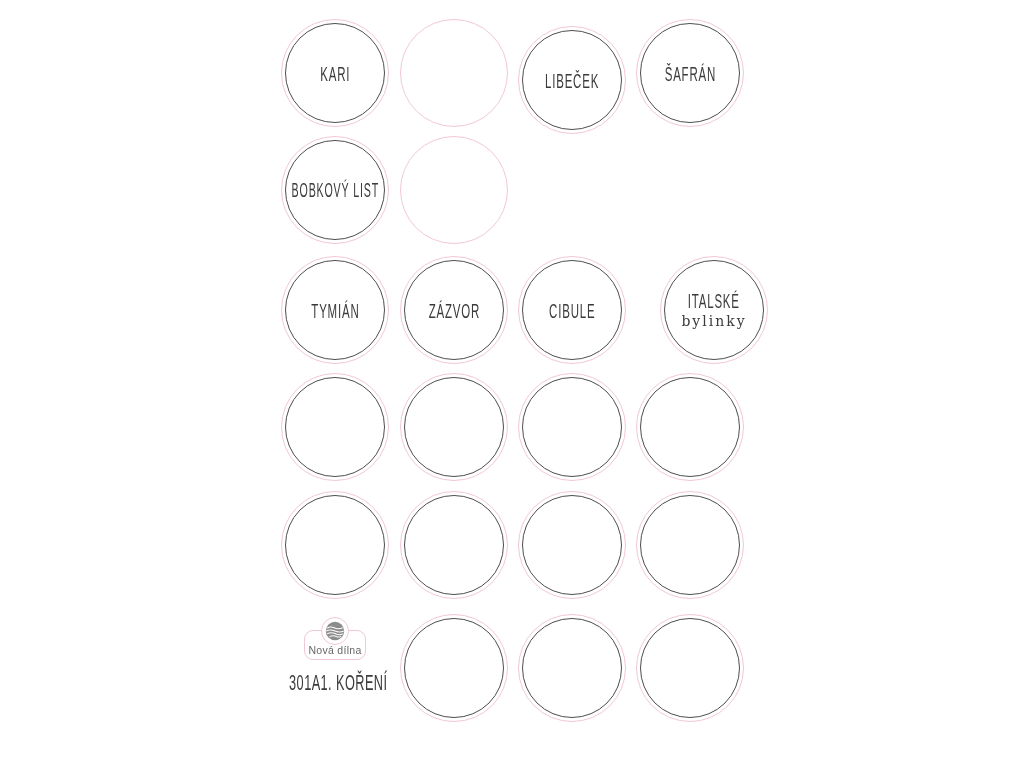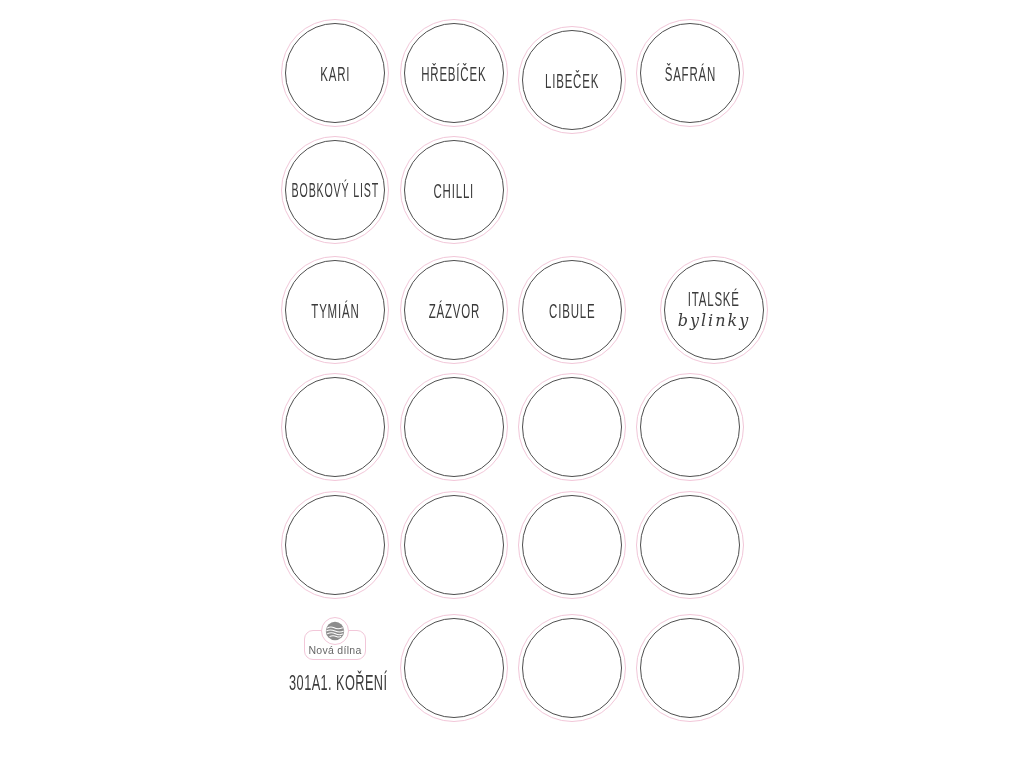--- a/index.html
+++ b/index.html
@@ -49,22 +49,21 @@
     letter-spacing: 1px;
     color: #3b3b3b;
     white-space: nowrap;
     transform: scale(0.82, 1.5);
   }
   .spice-text.small {
     font-size: 13px;
   }
   .script-text {
     font-family: "DejaVu Serif", serif;
-    font-style: italic;
-    font-size: 16px;
+    font-size: 14px;
     letter-spacing: 2px;
     color: #3b3b3b;
     margin-top: 5px;
     white-space: nowrap;
   }
   .logo-cell {
     position: absolute;
     left: 281px;
     top: 616px;
     width: 108px;
@@ -116,23 +115,20 @@
 <div class="sheet">
 
   <div class="label" style="left:281px;top:19px">
     <div class="cutline"></div>
     <div class="face">
         <span class="spice-text">KARI</span>
       </div>
   </div>
   <div class="label" style="left:400px;top:19px">
     <div class="cutline"></div>
-    <div class="face">
-        <span class="spice-text">HŘEBÍČEK</span>
-      </div>
   </div>
   <div class="label" style="left:518px;top:26px">
     <div class="cutline"></div>
     <div class="face">
         <span class="spice-text">LIBEČEK</span>
       </div>
   </div>
   <div class="label" style="left:636px;top:19px">
     <div class="cutline"></div>
     <div class="face">
@@ -141,23 +137,20 @@
   </div>
 
   <div class="label" style="left:281px;top:136px">
     <div class="cutline"></div>
     <div class="face">
         <span class="spice-text small">BOBKOVÝ LIST</span>
       </div>
   </div>
   <div class="label" style="left:400px;top:136px">
     <div class="cutline"></div>
-    <div class="face">
-        <span class="spice-text">CHILLI</span>
-      </div>
   </div>
 
   <div class="label" style="left:281px;top:256px">
     <div class="cutline"></div>
     <div class="face">
         <span class="spice-text">TYMIÁN</span>
       </div>
   </div>
   <div class="label" style="left:400px;top:256px">
     <div class="cutline"></div>

